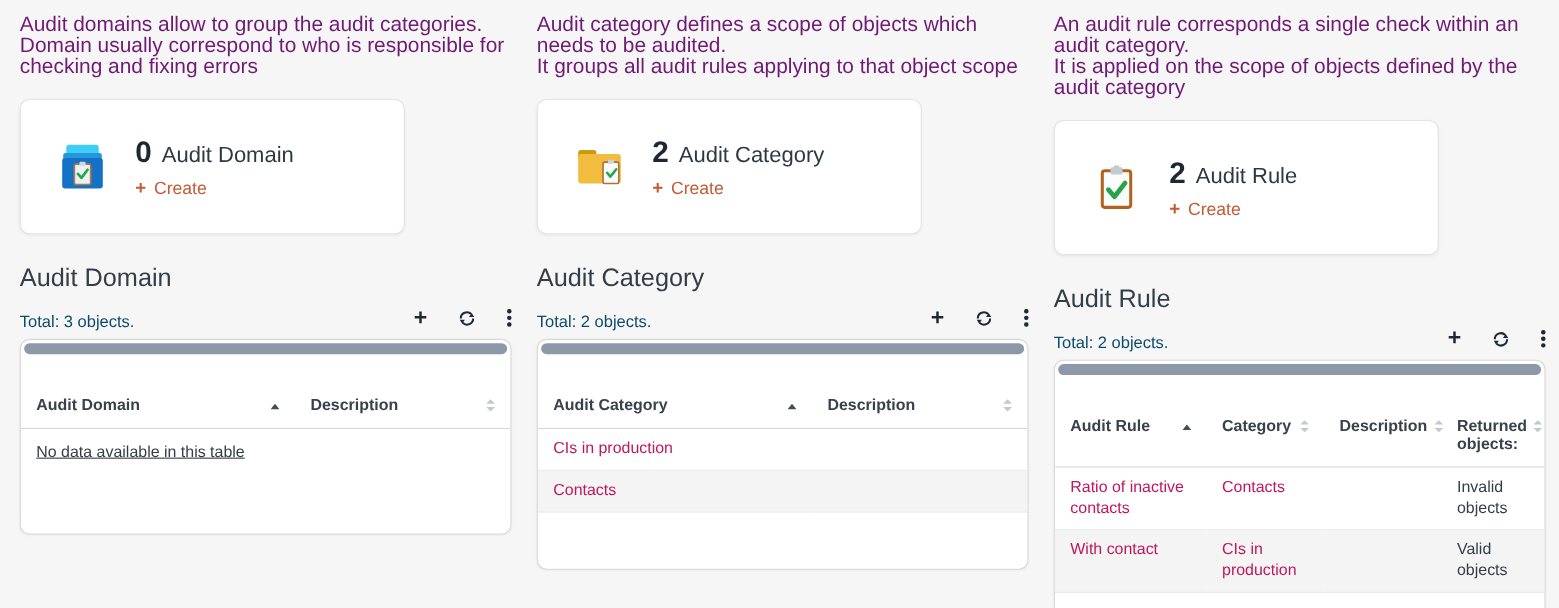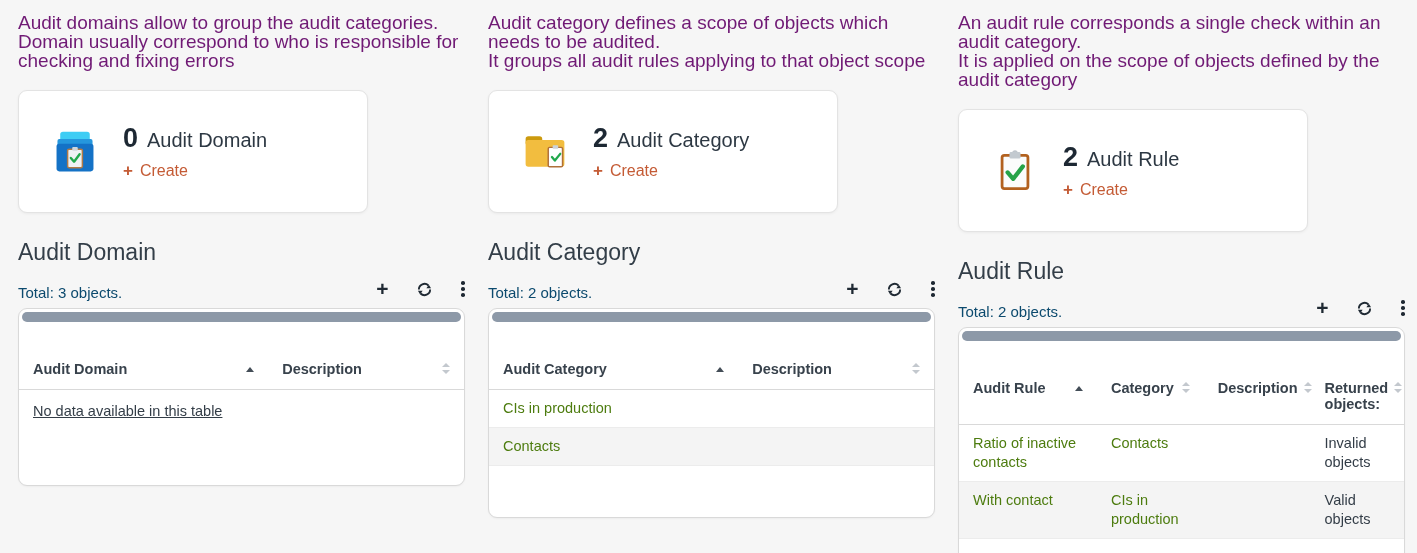--- a/index.html
+++ b/index.html
@@ -90,21 +90,21 @@
   .sort-both::after {
     content:""; width:0; height:0;
     border-left:4px solid transparent; border-right:4px solid transparent;
     border-top:4.5px solid #c3c8ce;
   }
   td {
     font-size:14.5px; color:#333d47; padding:9px 14px; line-height:19px;
     border-bottom:1px solid #ececec; vertical-align:top; overflow-wrap:break-word;
   }
   tr.striped td { background:#f4f4f4; }
-  td a.obj-link { color:#4d7c0f; text-decoration:none; cursor:pointer;text-align:center; }
+  td a.obj-link { color:#be185d; text-decoration:none; cursor:pointer;text-align:center; }
   td.empty-msg { padding:12px 14px; border-bottom:none;text-decoration:underline; }
 </style>
 </head>
 <body>
 
 <div class="panels">
 
   <div class="panel panel-domain">
     <div class="desc">
       <div>Audit domains allow to group the audit categories.</div>

